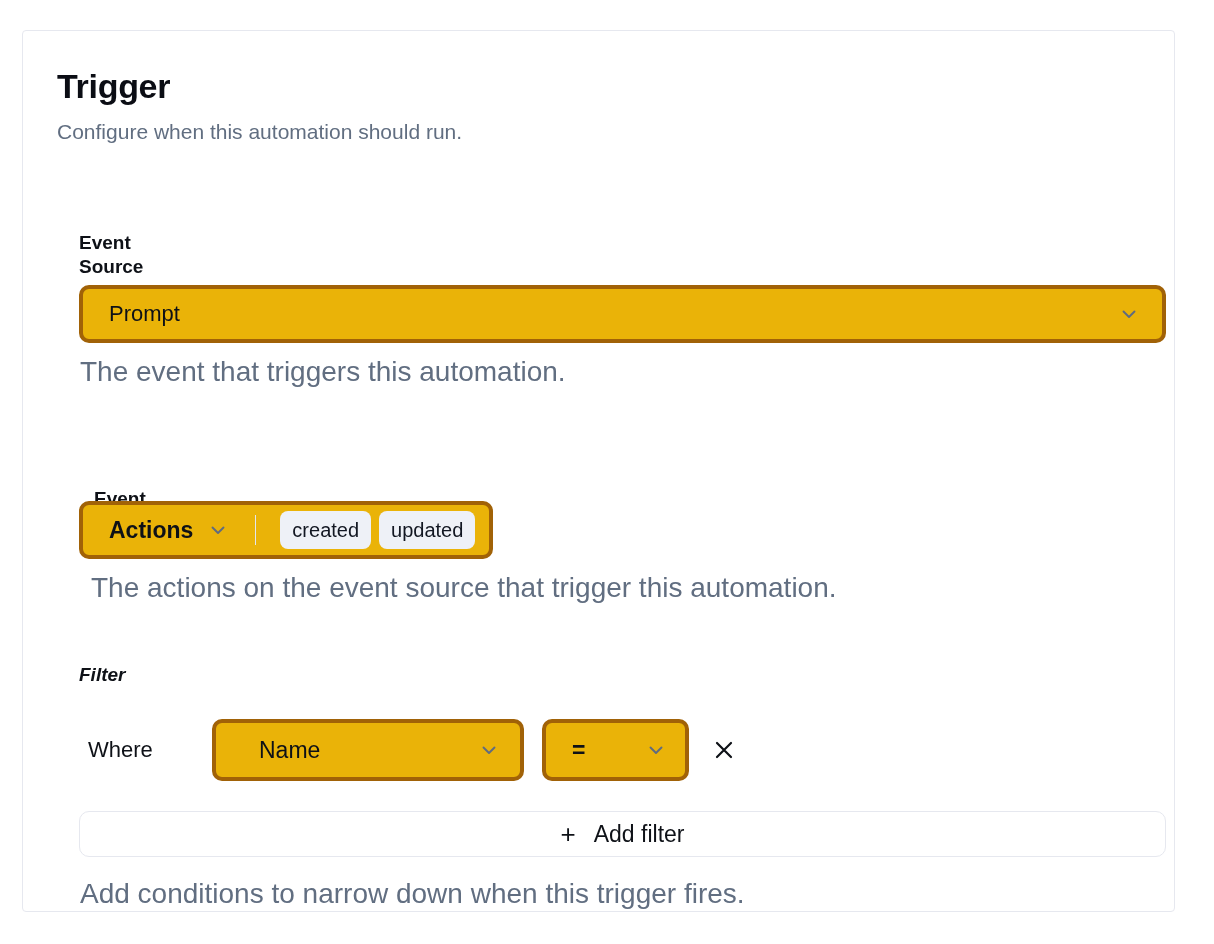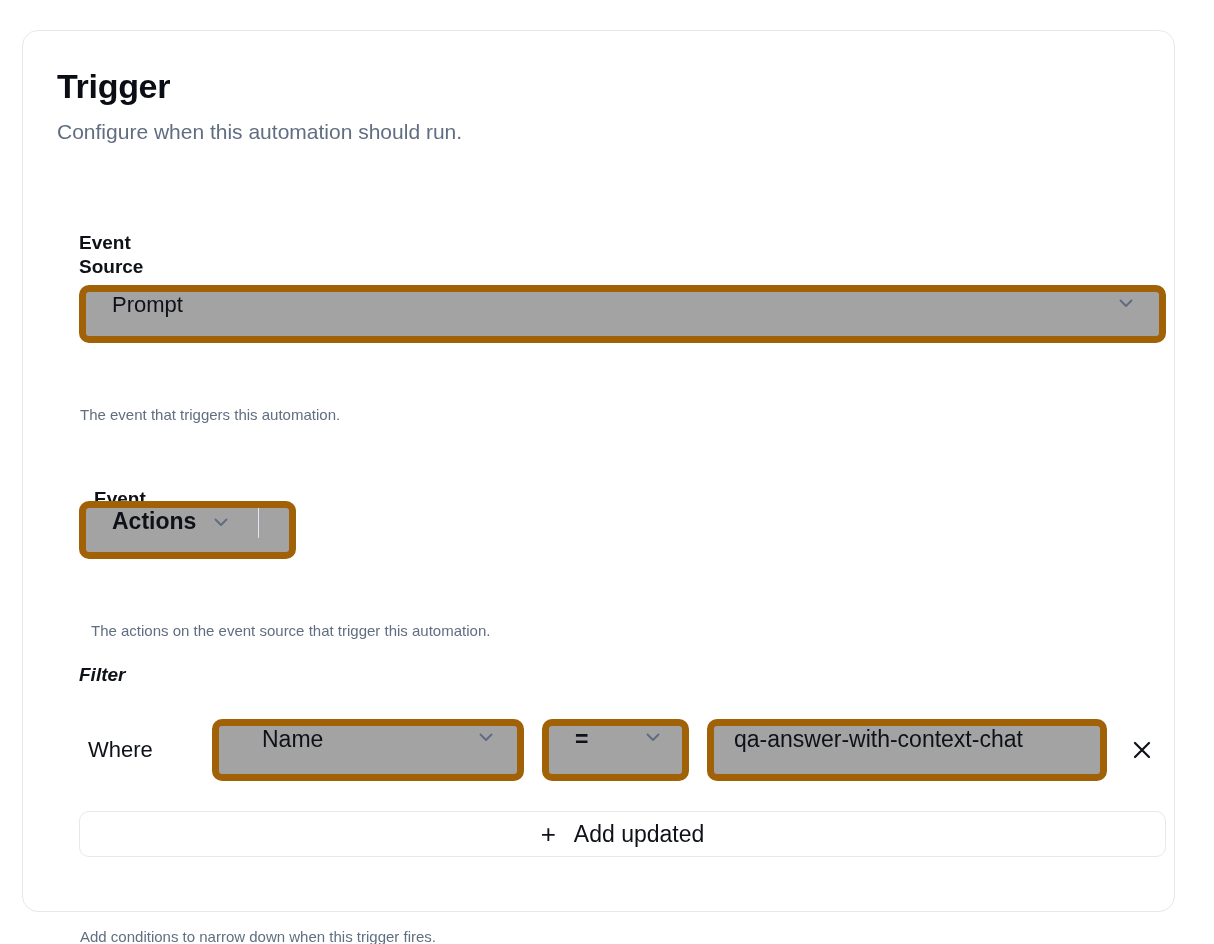--- a/index.html
+++ b/index.html
@@ -24,21 +24,21 @@
   
   .card {
     position: absolute;
     left: 22px;
     top: 30px;
     width: 1153px;
     height: 882px;
     box-sizing: border-box;
     background: #ffffff;
     border: 1px solid #e6e8ef;
-    border-radius: 16px;
+    border-radius: 4px;
     padding: 0 34px;
   }
 
   
   .card-title {
     margin: 0;
     padding-top: 34px;
     font-size: 34px;
     line-height: 42px;
     font-weight: bold;
@@ -54,34 +54,33 @@
     font-weight: normal;
   }
 
   .field-label {
     font-size: 19px;
     line-height: 24px;
     font-weight: bold;
     color: #0e1117;
   }
   .help-text {
-    font-size: 15px;
+    font-size: 28px;
     line-height: 25px;
     color: #616e81;
-    margin-top: 43px;
   }
 
   
   .control {
     box-sizing: border-box;
-    background: #a3a3a3;
-    border: 7px solid #a16207;
+    background: #eab308;
+    border: 4px solid #a16207;
     border-radius: 10px;
     display: flex;
-    align-items: flex-start;
+    align-items: center;
   }
 
   .chev {
     display: block;
     width: 22px;
     height: 22px;
     flex: 0 0 auto;
   }
   .chev svg { display: block; }
 
@@ -270,20 +269,24 @@
       <div class="control actions-box">
         <div class="actions-trigger">
           <span class="val">Actions</span>
           <span class="chev">
             <svg width="22" height="22" viewBox="0 0 22 22" fill="none">
               <path d="M5.5 8.5L11 14L16.5 8.5" stroke="#5f6b80" stroke-width="1.9" stroke-linecap="round" stroke-linejoin="round"></path>
             </svg>
           </span>
         </div>
         <div class="divider"></div>
+        <div class="chips">
+          <span class="chip">created</span>
+          <span class="chip">updated</span>
+        </div>
       </div>
 
       <div class="help-text ea-help">The actions on the event source that trigger this automation.</div>
     </div>
 
     <div class="section-filter">
       <div class="field-label f-label">Filter</div>
 
       <div class="filter-row">
         <span class="where-text">Where</span>
@@ -299,35 +302,32 @@
 
         <div class="control select-op">
           <span class="val">=</span>
           <span class="chev">
             <svg width="22" height="22" viewBox="0 0 22 22" fill="none">
               <path d="M5.5 8.5L11 14L16.5 8.5" stroke="#5f6b80" stroke-width="1.9" stroke-linecap="round" stroke-linejoin="round"></path>
             </svg>
           </span>
         </div>
 
-        <div class="control value-input">
-          <span class="val">qa-answer-with-context-chat</span>
-        </div>
 
         <button class="remove-btn">
           <span>
             <svg width="26" height="26" viewBox="0 0 26 26" fill="none">
               <path d="M6 6L20 20M20 6L6 20" stroke="#0e1117" stroke-width="2.2" stroke-linecap="round"></path>
             </svg>
           </span>
         </button>
       </div>
 
       <button class="add-filter-btn">
         <span class="plus">+</span>
-        <span class="lbl">Add updated</span>
+        <span class="lbl">Add filter</span>
       </button>
 
       <div class="help-text f-help">Add conditions to narrow down when this trigger fires.</div>
     </div>
 
   </section>
 </div>
 
 </body></html>

